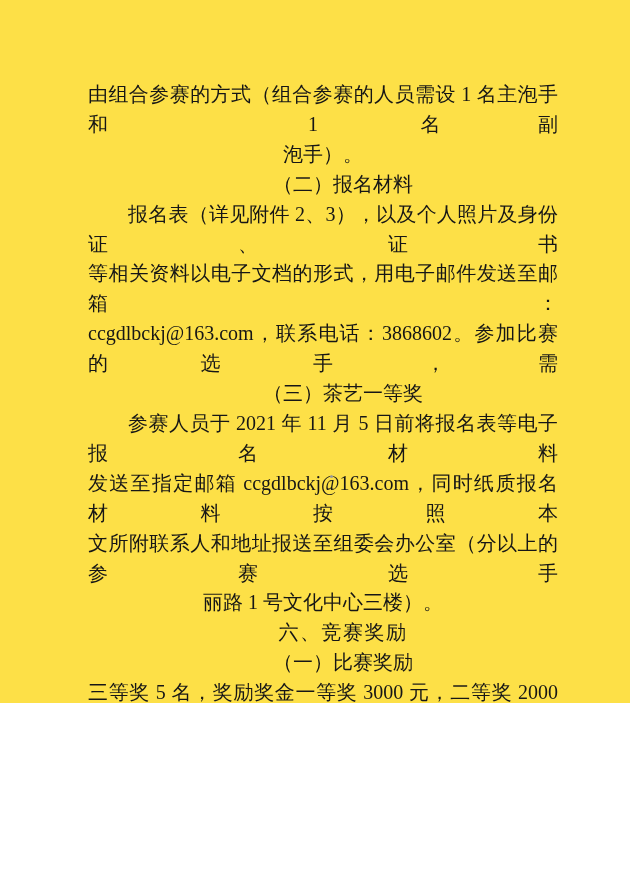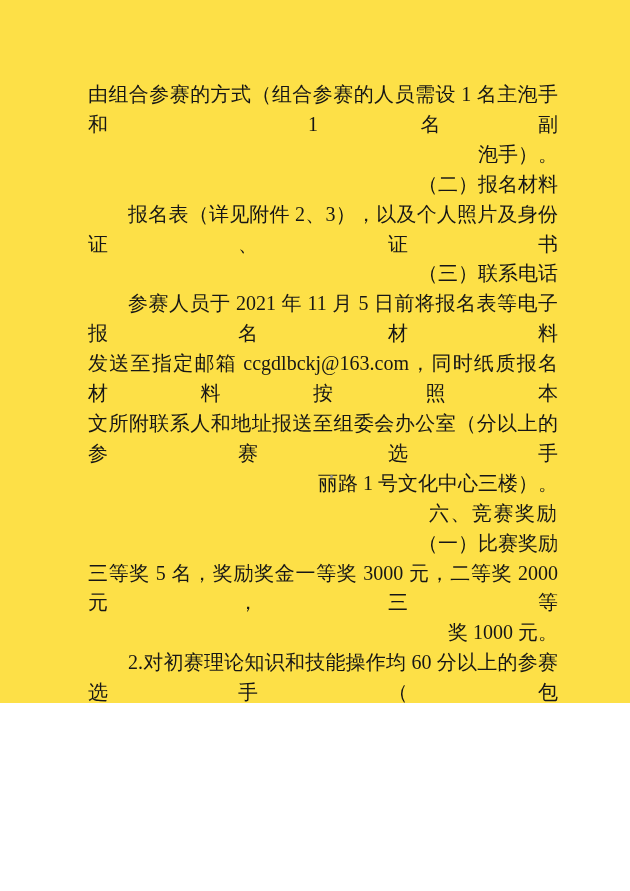--- a/index.html
+++ b/index.html
@@ -19,21 +19,21 @@
   .text-block {
     position: absolute;
     left: 88px;
     top: 80px;
     width: 470px;
     font-size: 20px;
     line-height: 29.9px;
   }
   .line {
     white-space: pre-wrap;
-    text-align: right;
+    text-align: center;
   }
   .line.justify {
     text-align: justify;
     text-align-last: justify;
     text-justify: inter-character;
   }
   .line.indent {
     text-indent: 2em;
   }
   .line.bold-hei {
@@ -61,21 +61,23 @@
 </style>
 </head>
 <body>
 
 <div class="page">
   <div class="text-block">
       <div class="line justify">由组合参赛的方式（组合参赛的人员需设 1 名主泡手和 1 名副</div>
       <div class="line">泡手）。</div>
       <div class="line indent">（二）报名材料</div>
       <div class="line indent justify">报名表（详见附件 2、3），以及个人照片及身份证、证书</div>
-      <div class="line indent">（三）联系电话</div>
+      <div class="line justify">等相关资料以电子文档的形式，用电子邮件发送至邮箱：</div>
+      <div class="line justify">ccgdlbckj@163.com，联系电话：3868602。参加比赛的选手，需</div>
+      <div class="line indent">（三）茶艺一等奖</div>
       <div class="line indent justify">参赛人员于 2021 年 11 月 5 日前将报名表等电子报名材料</div>
       <div class="line justify">发送至指定邮箱 ccgdlbckj@163.com，同时纸质报名材料按照本</div>
       <div class="line justify">文所附联系人和地址报送至组委会办公室（分以上的参赛选手</div>
       <div class="line">丽路 1 号文化中心三楼）。</div>
       <div class="line indent bold-hei">六、竞赛奖励</div>
       <div class="line indent">（一）比赛奖励</div>
       <div class="line justify">三等奖 5 名，奖励奖金一等奖 3000 元，二等奖 2000 元，三等</div>
       <div class="line">奖 1000 元。</div>
       <div class="line indent justify">2.对初赛理论知识和技能操作均 60 分以上的参赛选手（包</div>
     </div>

